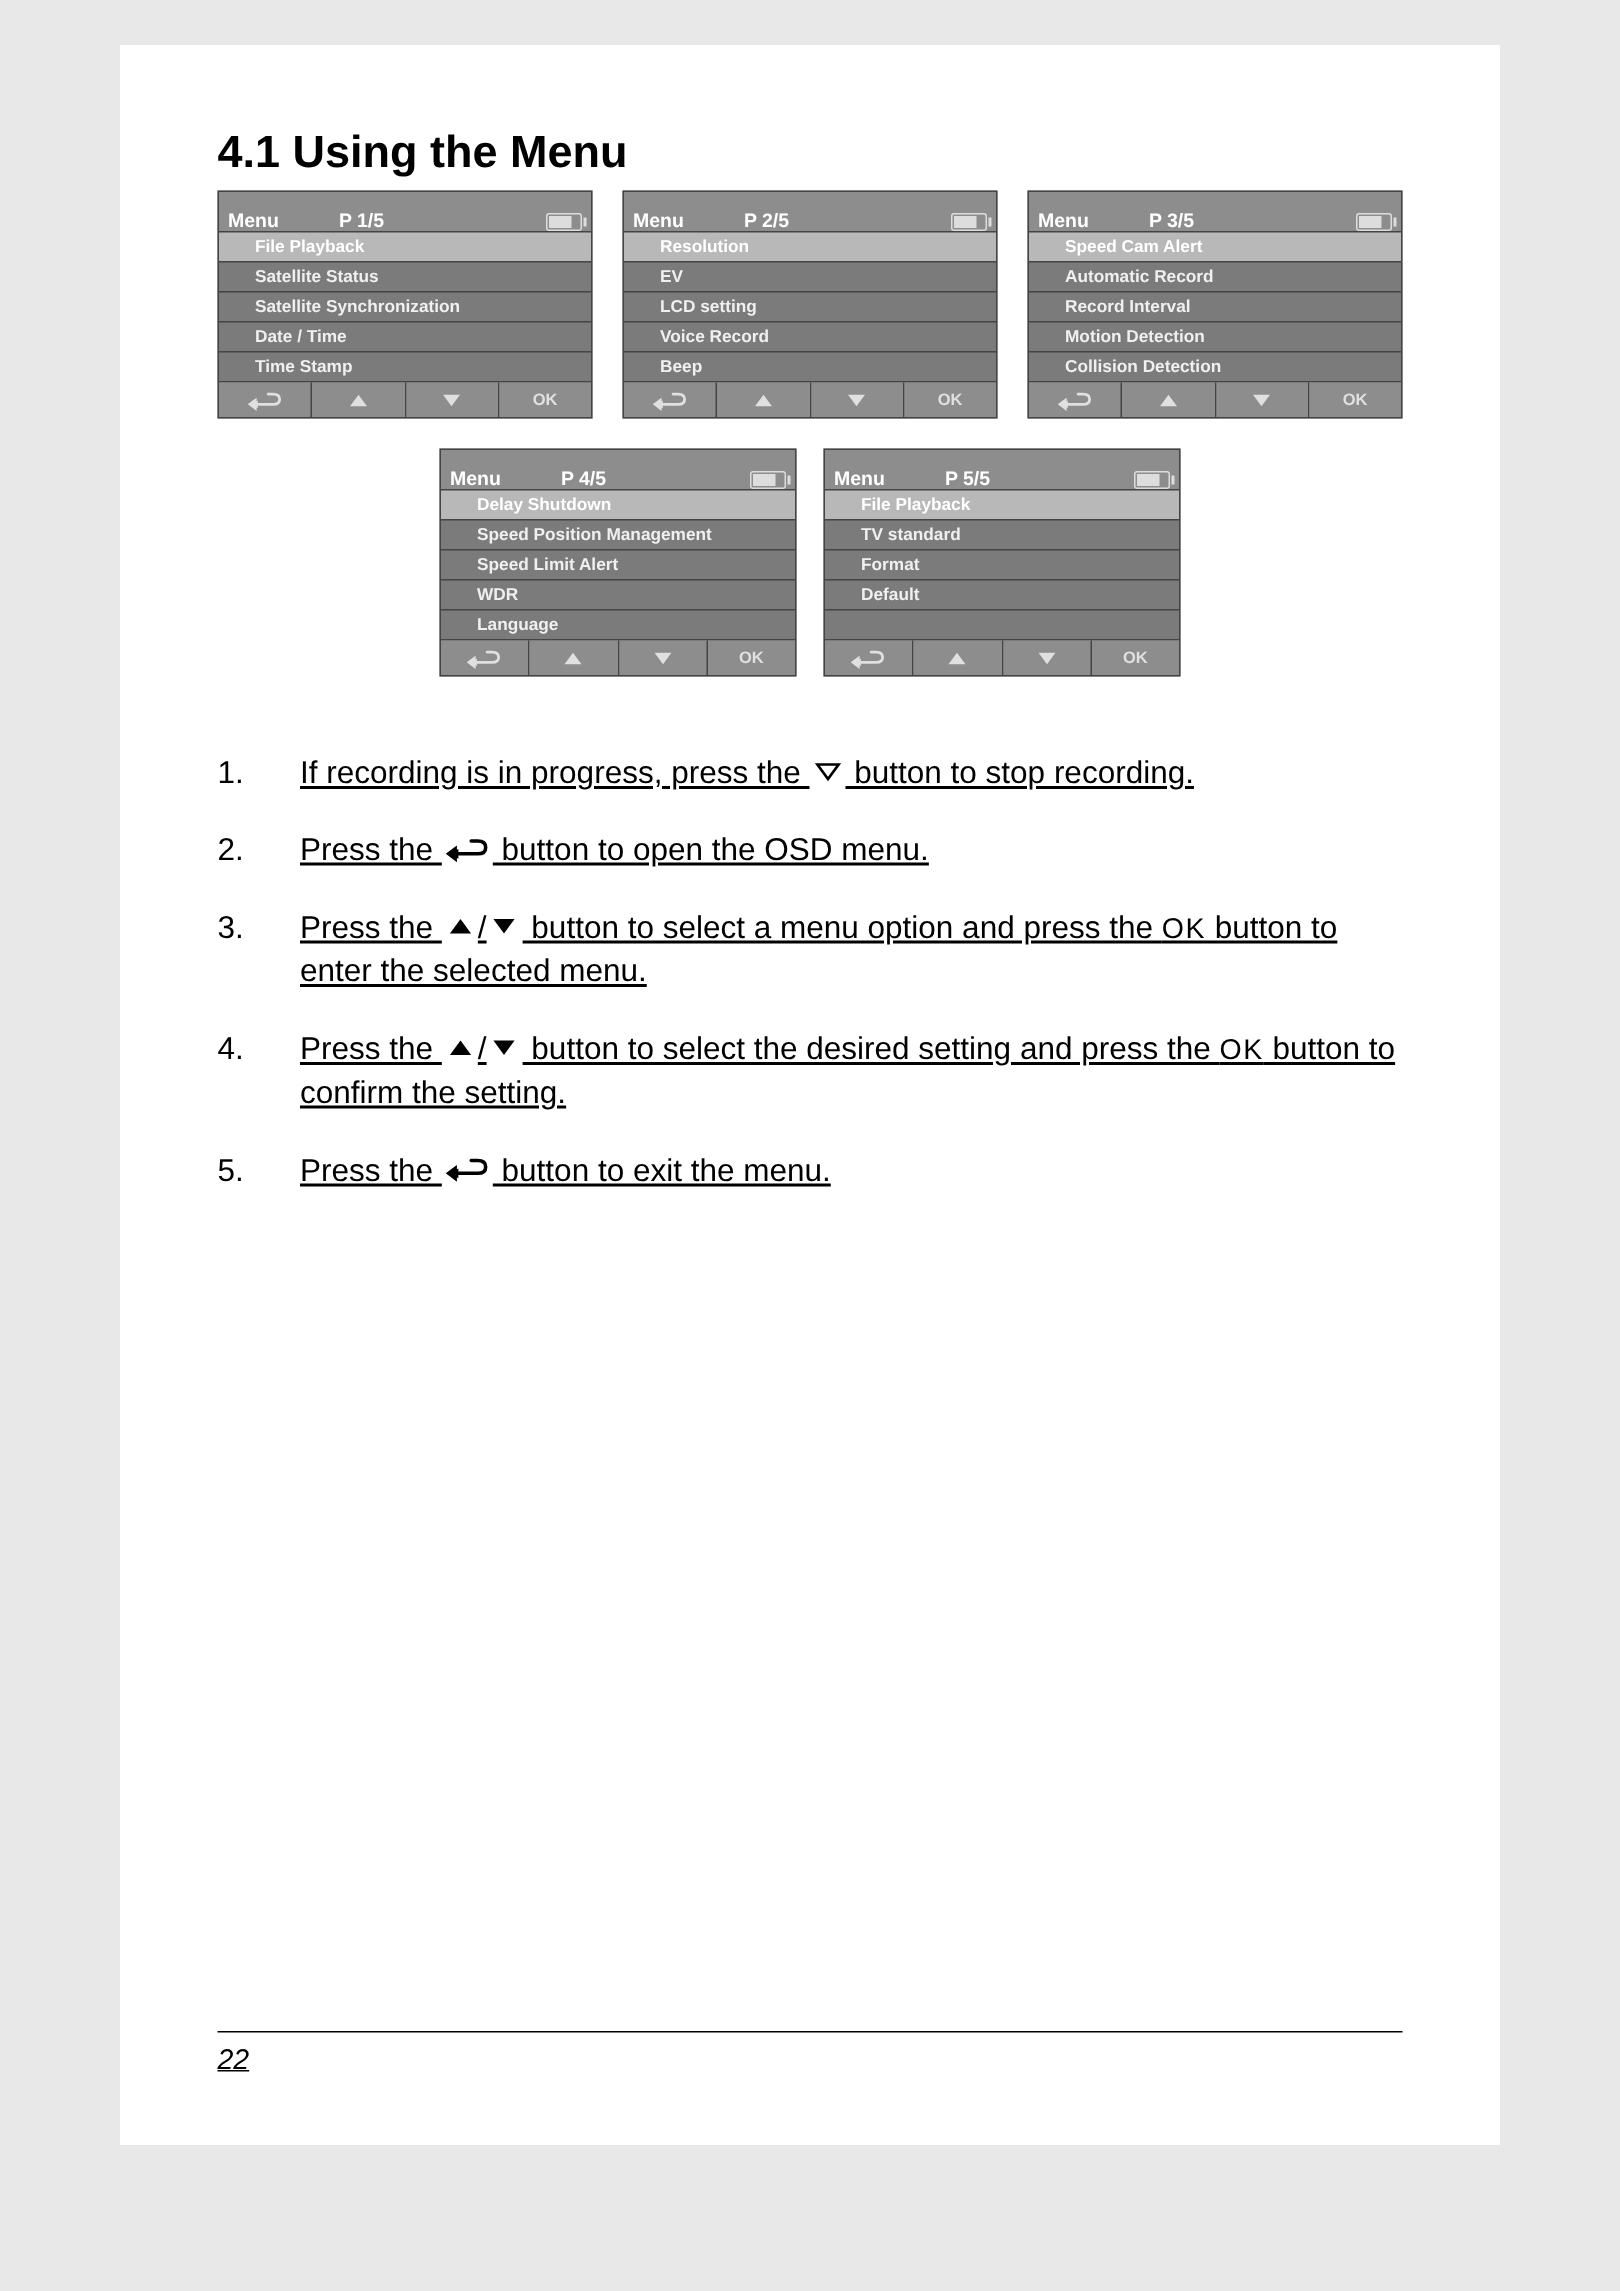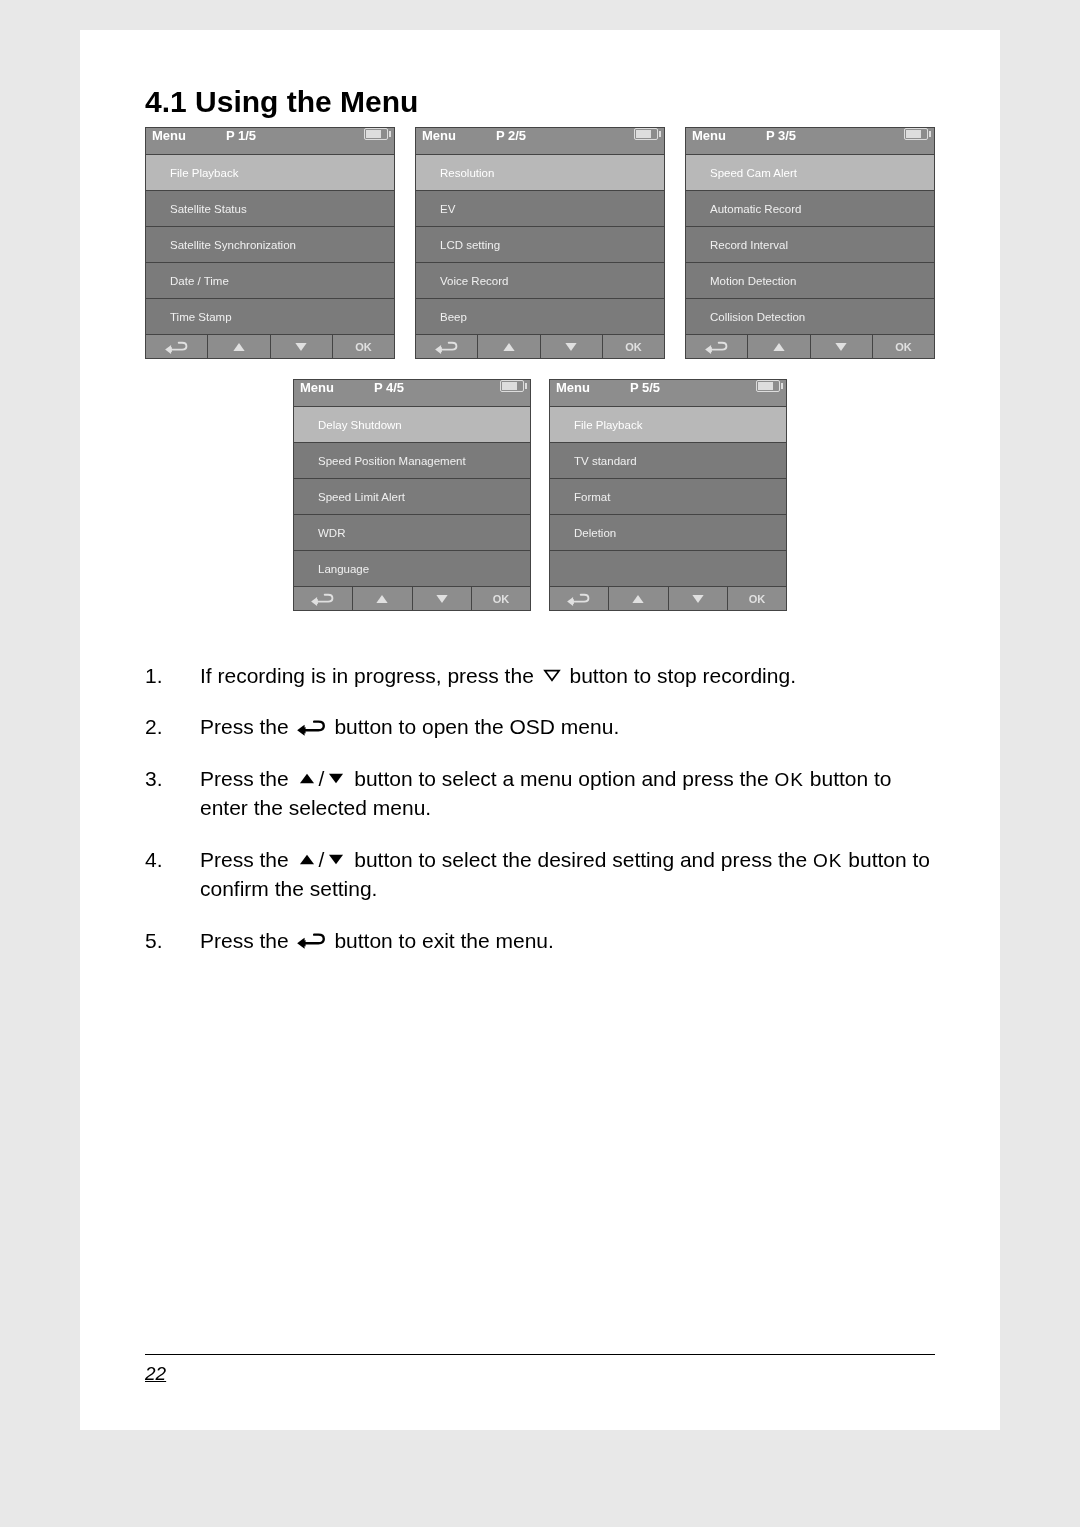--- a/index.html
+++ b/index.html
@@ -42,21 +42,21 @@
   .menu-panel {
     width: 250px;
     border: 1px solid #444;
     background: #8d8d8d;
     font-size: 12px;
     color: #fff;
   }
   .menus-row.center .menu-panel { width: 238px; }
   .menu-header {
     display: flex;
-    align-items: flex-start;
+    align-items: flex-end;
     height: 26px;
     padding: 0 6px;
     background: #8d8d8d;
     font-weight: bold;
     font-size: 13px;
   }
   .menu-header .mh-title { flex: 0 0 auto; }
   .menu-header .mh-page { margin-left: 40px; flex: 1; }
   .menu-header .mh-bat {
     width: 24px; height: 12px;
@@ -68,25 +68,25 @@
     content: ""; position: absolute; right: -4px; top: 2px;
     width: 2px; height: 6px; background: #ddd;
   }
   .menu-header .mh-bat::before {
     content: ""; position: absolute; left: 1px; top: 1px; bottom: 1px;
     width: 70%; background: #ddd;
   }
   .menu-item {
     display: flex;
     align-items: center;
-    height: 36px;
+    height: 20px;
     padding: 0 6px 0 24px;
     border-top: 1px solid #444;
     background: #7b7b7b;
-    font-weight: normal;
+    font-weight: bold;
     font-size: 11.5px;
     color: #f0f0f0;
   }
   .menu-item.highlight {
     background: #b8b8b8;
     color: #fff;
   }
   .menu-item.empty { background: #7b7b7b; }
   .menu-footer {
     display: flex;
@@ -110,21 +110,21 @@
   .steps {
     margin-top: 50px;
     font-size: 21px;
   }
   .step {
     display: flex;
     margin-bottom: 22px;
     line-height: 1.4;
   }
   .step-num { width: 55px; flex-shrink: 0; }
-  .step-text { flex: 1; }
+  .step-text { flex: 1; text-decoration: underline; }
   .inline-icon {
     display: inline-flex;
     vertical-align: middle;
     margin: 0 2px;
     position: relative;
     top: -2px;
   }
   .inline-icon svg { display: block; }
   .ok-inline {
     font-family: Arial, sans-serif;
@@ -282,21 +282,21 @@
       </div>
       <div class="menu-panel">
         <div class="menu-header">
     <span class="mh-title">Menu</span>
     <span class="mh-page">P 5/5</span>
     <span class="mh-bat"></span>
         </div>
         <div class="menu-item highlight">File Playback</div>
         <div class="menu-item">TV standard</div>
         <div class="menu-item">Format</div>
-        <div class="menu-item">Deletion</div>
+        <div class="menu-item">Default</div>
         <div class="menu-item empty"></div>
         <div class="menu-footer">
     <div>
             <svg width="24" height="14" viewBox="0 0 28 16">
     <path d="M6 8 L2 11 L6 14 Z M3 11 L20 11 Q25 11 25 7 Q25 3 20 3 L16 3" fill="none" stroke="#e0e0e0" stroke-width="2.2" stroke-linecap="round"></path>
     <path d="M8 8 L2 11 L8 14 Z" fill="#e0e0e0"></path>
   </svg>
           </div>
     <div>
             <svg width="18" height="12" viewBox="0 0 20 17">

